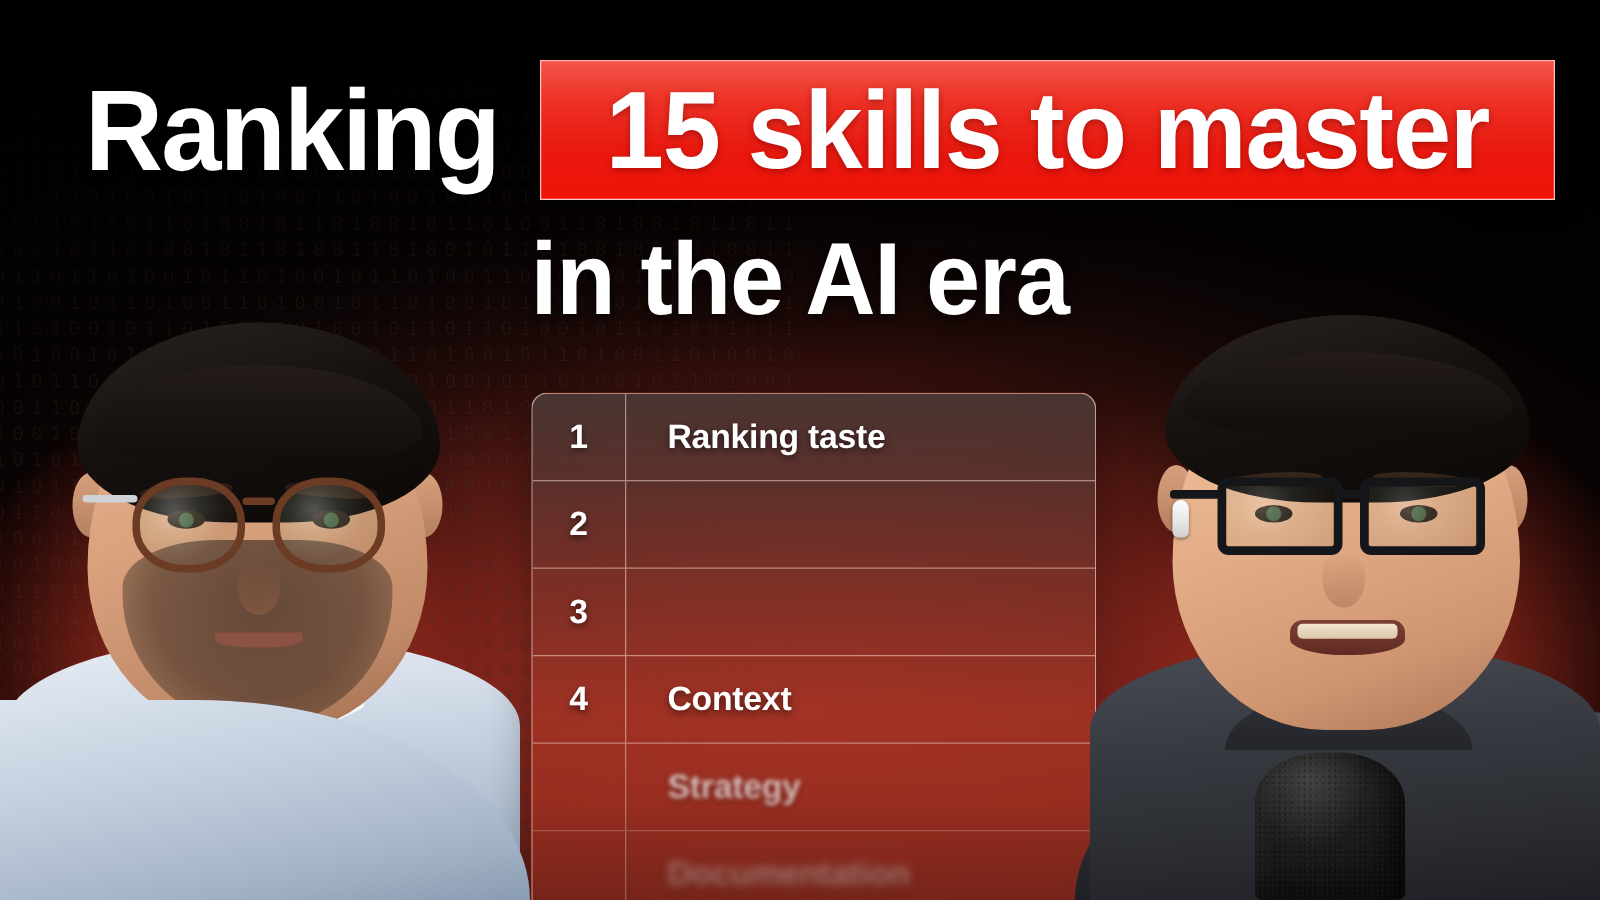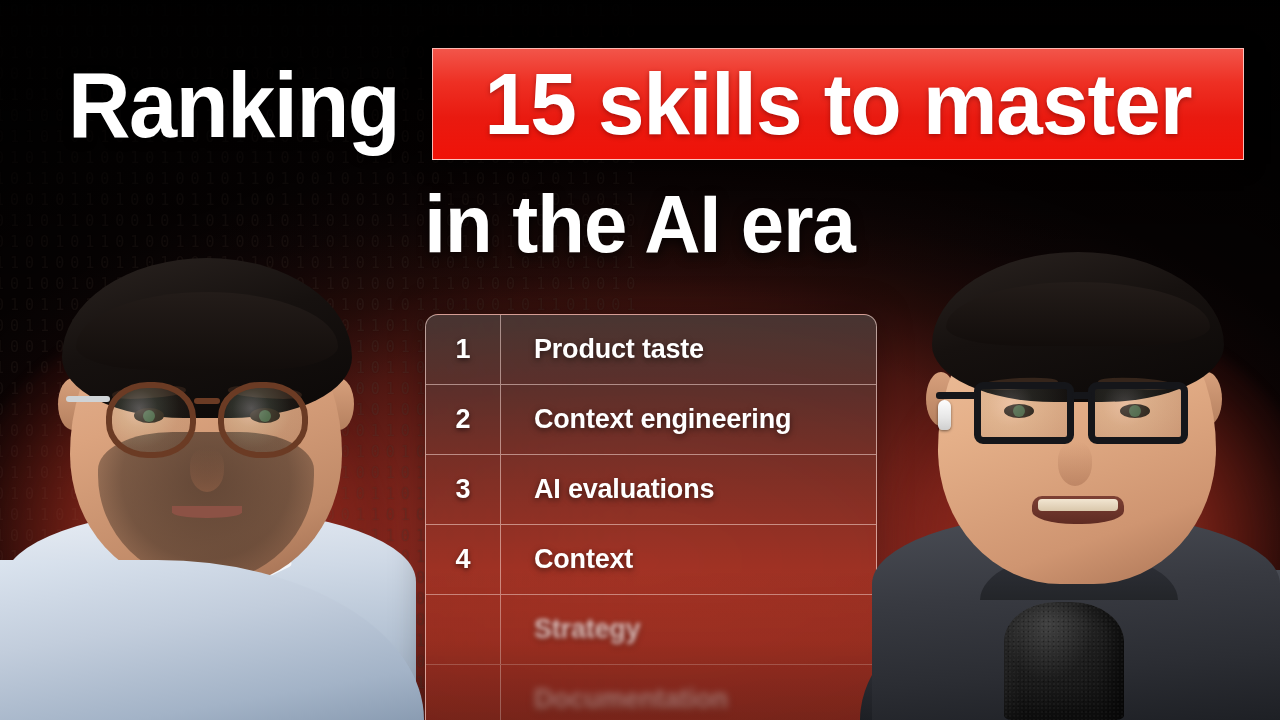--- a/index.html
+++ b/index.html
@@ -285,31 +285,29 @@
     <div class="mouth" style="left:178px; top:306px; width:70px; height:12px; background:#8c5245;"></div>
 
     <div class="mic" style="left:116px; width:120px; height:130px;"></div>
   </div>
 
   <div class="panel">
     <div class="panel-rows" id="panel-rows">
         <div class="row ">
           <div class="row-num">1</div>
           <div class="row-divider"></div>
-          <div class="row-label">Product taste</div>
+          <div class="row-label">Ranking taste</div>
         </div>
         <div class="row ">
           <div class="row-num">2</div>
           <div class="row-divider"></div>
-          <div class="row-label">Context engineering</div>
         </div>
         <div class="row ">
           <div class="row-num">3</div>
           <div class="row-divider"></div>
-          <div class="row-label">AI evaluations</div>
         </div>
         <div class="row ">
           <div class="row-num">4</div>
           <div class="row-divider"></div>
           <div class="row-label">Context</div>
         </div>
         <div class="row blur-1">
           <div class="row-num">5</div>
           <div class="row-divider"></div>
           <div class="row-label">Strategy</div>

